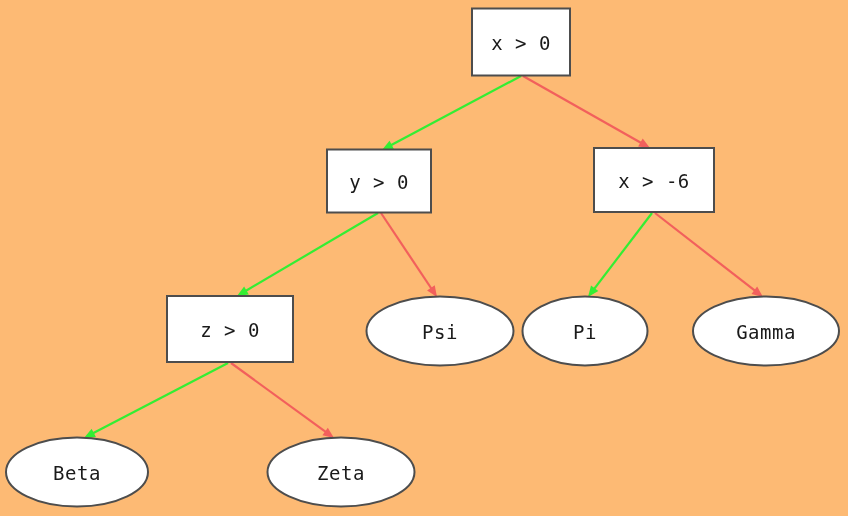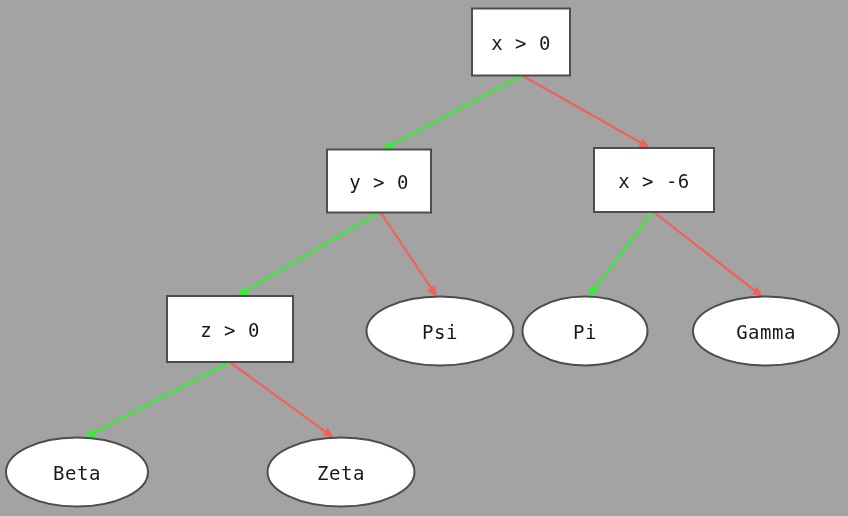--- a/index.html
+++ b/index.html
@@ -10,21 +10,21 @@
   body {
     width: 848px;
     height: 516px;
     font-family: "DejaVu Sans Mono", "Liberation Mono", monospace;
     overflow: hidden;
   }
   #diagram-root {
     position: relative;
     width: 848px;
     height: 516px;
-    background: #a3a3a3;
+    background: #fdba74;
   }
   svg#tree-svg {
     display: block;
     width: 848px;
     height: 516px;
   }
   .node-shape {
     fill: #ffffff;
     stroke: #4d4d4d;
     stroke-width: 2;

